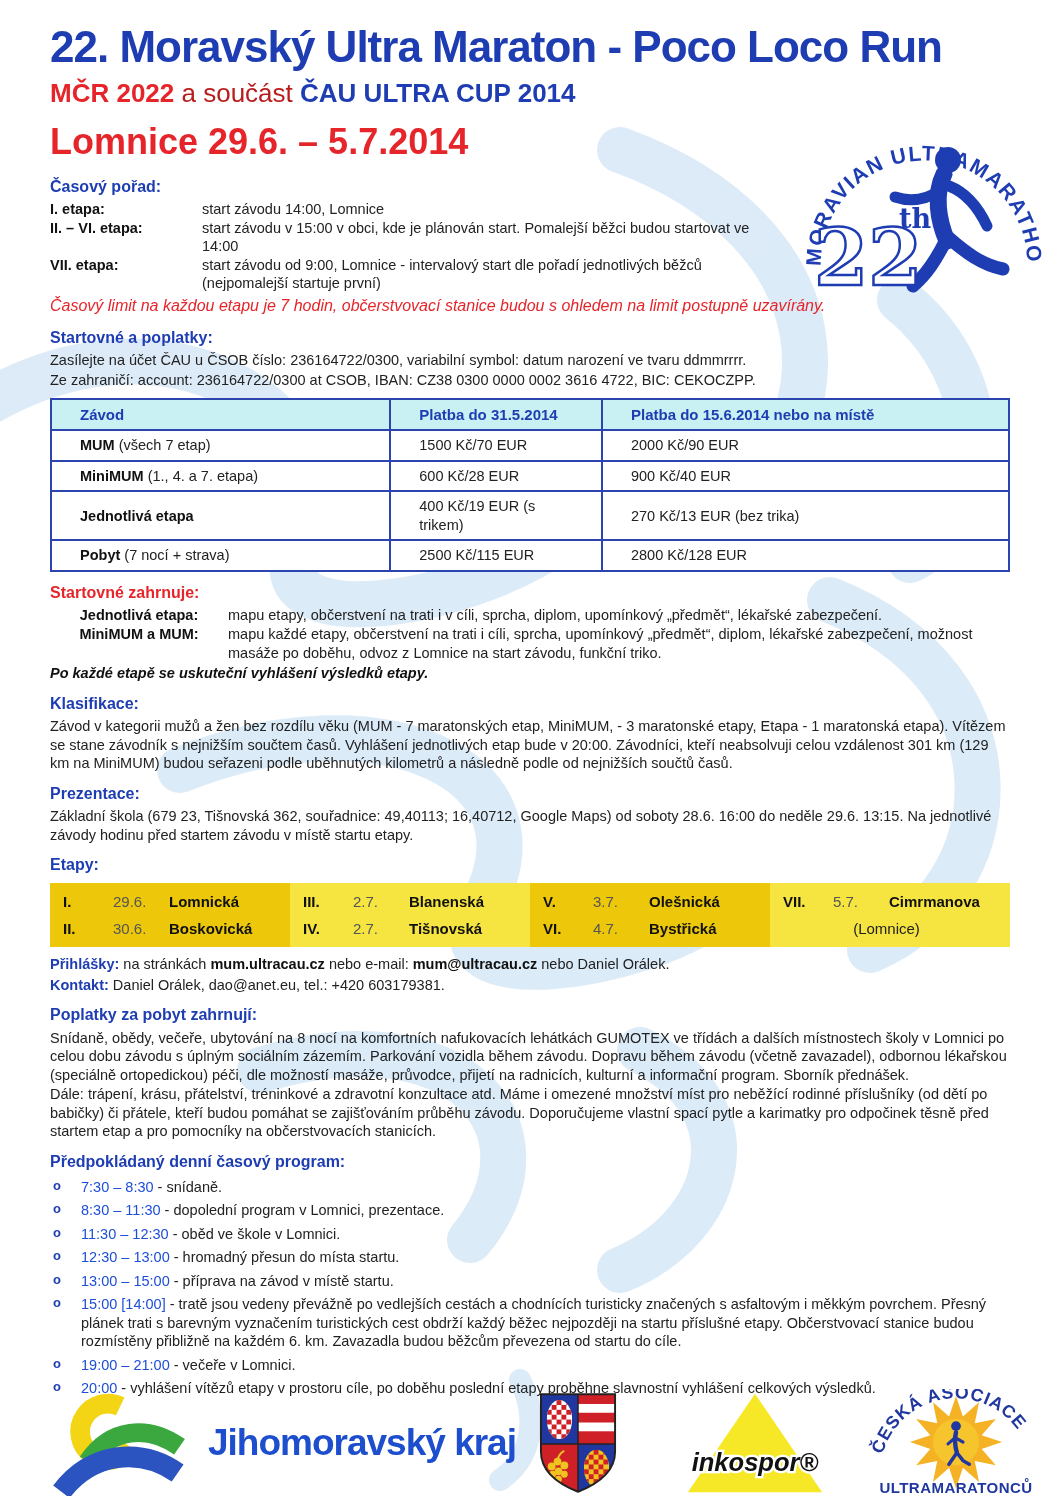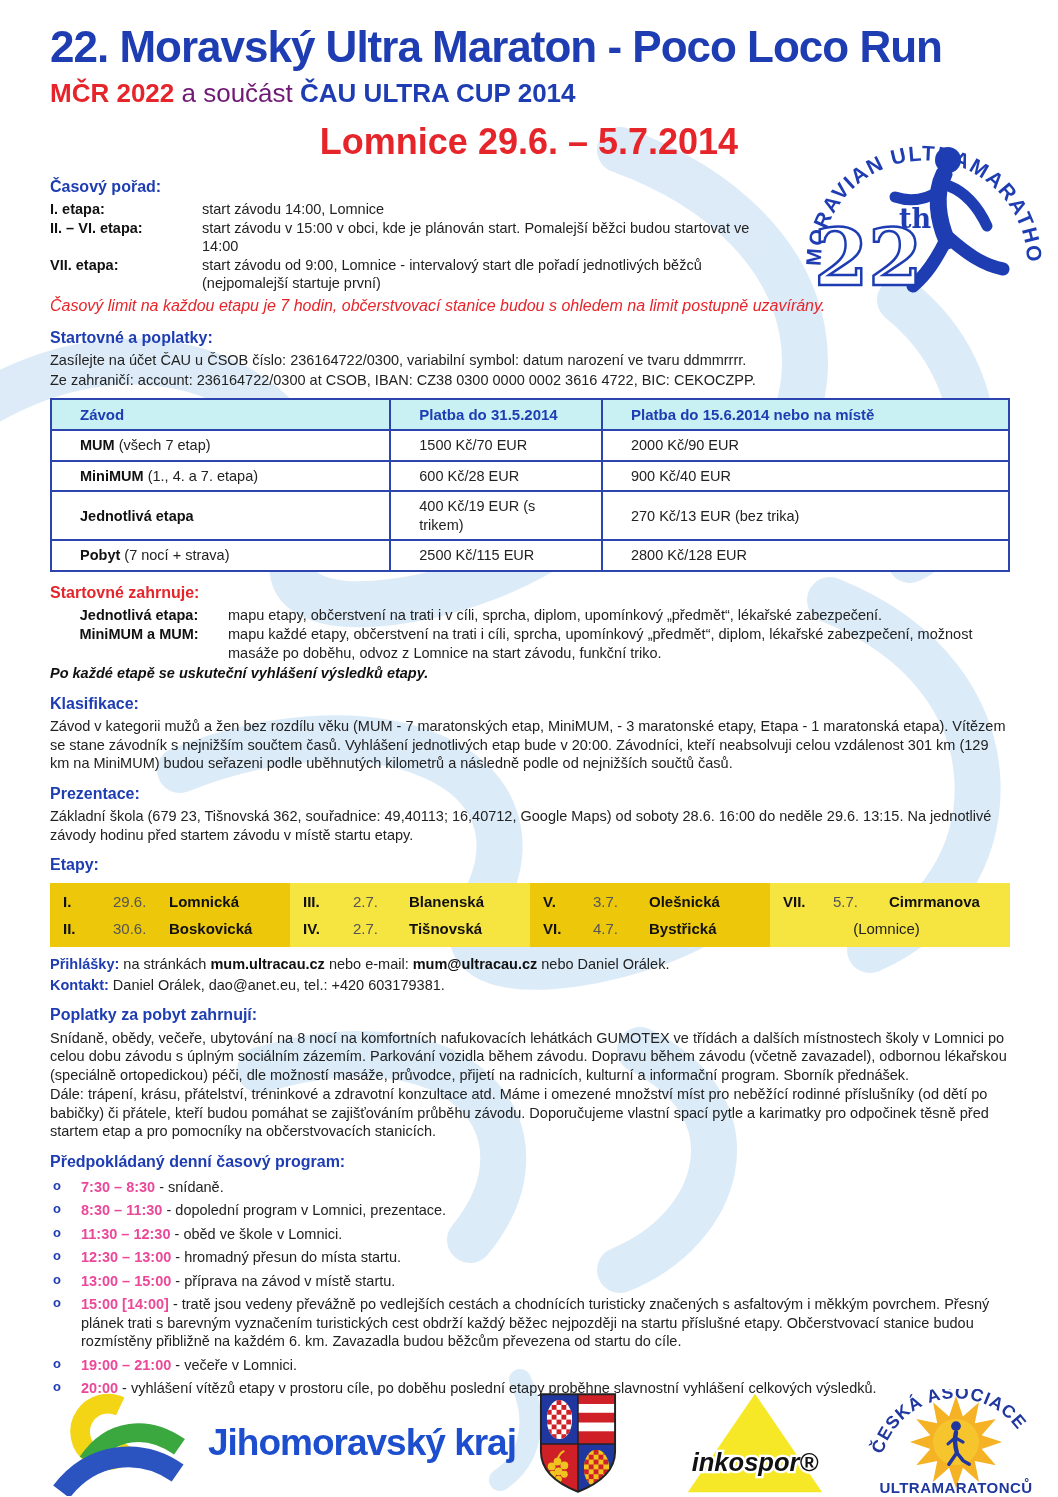--- a/index.html
+++ b/index.html
@@ -4,23 +4,23 @@
 <style>
   html,body{margin:0;padding:0;background:#fff;}
   .page{position:relative;width:1058px;height:1497px;background:#fff;overflow:hidden;
         font-family:"Liberation Sans",sans-serif;color:#222;}
   .wm{position:absolute;left:0;top:0;z-index:0;}
   .content{position:relative;z-index:2;padding:24px 50px 0 50px;font-size:14.5px;line-height:1.28;}
   
   .title{font-size:44px;font-weight:bold;color:#1e3db2;letter-spacing:-1px;line-height:1.05;}
   .subtitle{margin-top:7px;font-size:26px;}
   .subtitle .mcr{color:#e6252b;font-weight:bold;}
-  .subtitle .mid{color:#701a75;text-align:center;}
+  .subtitle .mid{color:#b91c1c;text-align:center;}
   .subtitle .cup{color:#1e3db2;font-weight:bold;}
-  .loc{margin-top:9px;font-size:36px;font-weight:bold;color:#e6252b;letter-spacing:0px;text-align:center;}
+  .loc{margin-top:9px;font-size:36px;font-weight:bold;color:#e6252b;letter-spacing:0px;}
   
   .sec-h{color:#1e3db2;font-weight:bold;font-size:16px;margin:11px 0 3px 0;}
   .sec-h.red{color:#e6252b;}
   
   .srow{display:flex;}
   .srow .lbl{flex:none;width:152px;font-weight:bold;color:#111;}
   .srow .txt{max-width:585px;}
   .zrow .lbl{width:178px;text-align:center;}
   .zrow .txt{max-width:760px;}
   .rednote{color:#e6252b;font-style:italic;font-size:16px;max-width:830px;margin-top:3px;line-height:1.3;}
@@ -42,21 +42,21 @@
   .ename{font-weight:bold;color:#111;}
   .enote{width:100%;text-align:center;color:#222;padding-right:20px;}
   
   .iline{margin-top:2px;}
   .iline .blab{color:#1e3db2;font-weight:bold;}
   .iline b{color:#111;}
   
   .pitem{display:flex;margin:5px 0;}
   .pbull{flex:none;width:28px;padding-left:3px;color:#1e3db2;font-weight:bold;font-size:13px;}
   .ptxt{max-width:920px;}
-  .ptime{font-weight:bold;color:#ec4899;}
+  .ptime{font-weight:normal;color:#1d4ed8;}
   
   .mumlogo{position:absolute;right:6px;top:80px;z-index:2;}
   
   .footer{position:absolute;left:0;top:1388px;width:1058px;height:109px;z-index:2;
           display:flex;align-items:center;}
   .jmk{display:flex;align-items:center;margin-left:52px;}
   .jmk-label{font-size:37px;font-weight:bold;color:#1d4ecd;margin-left:6px;letter-spacing:-1px;}
 </style>
 </head>
 <body>

